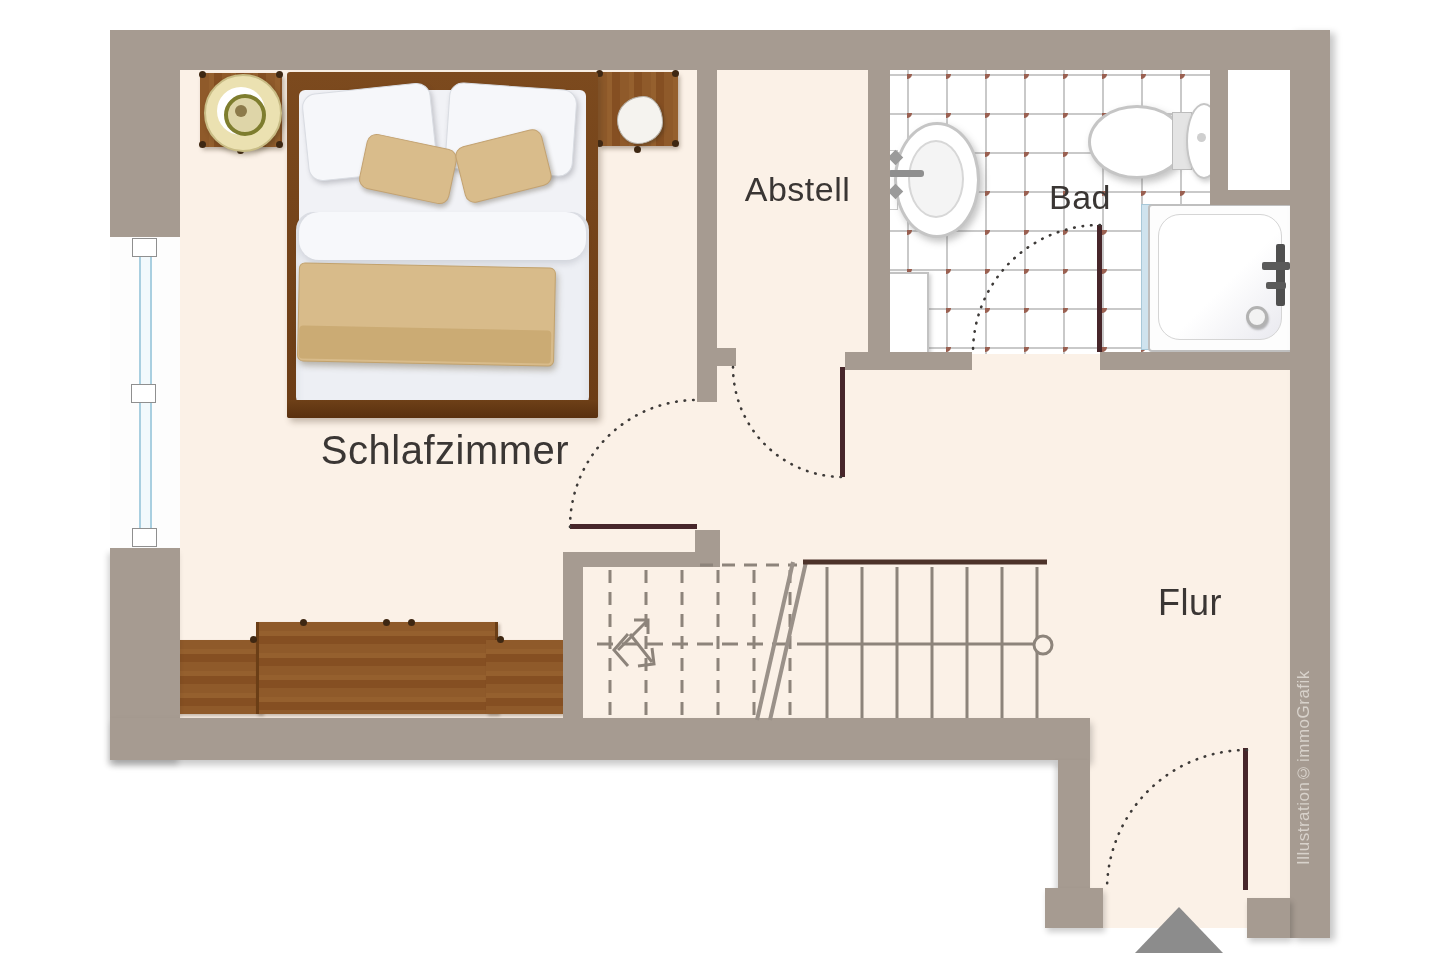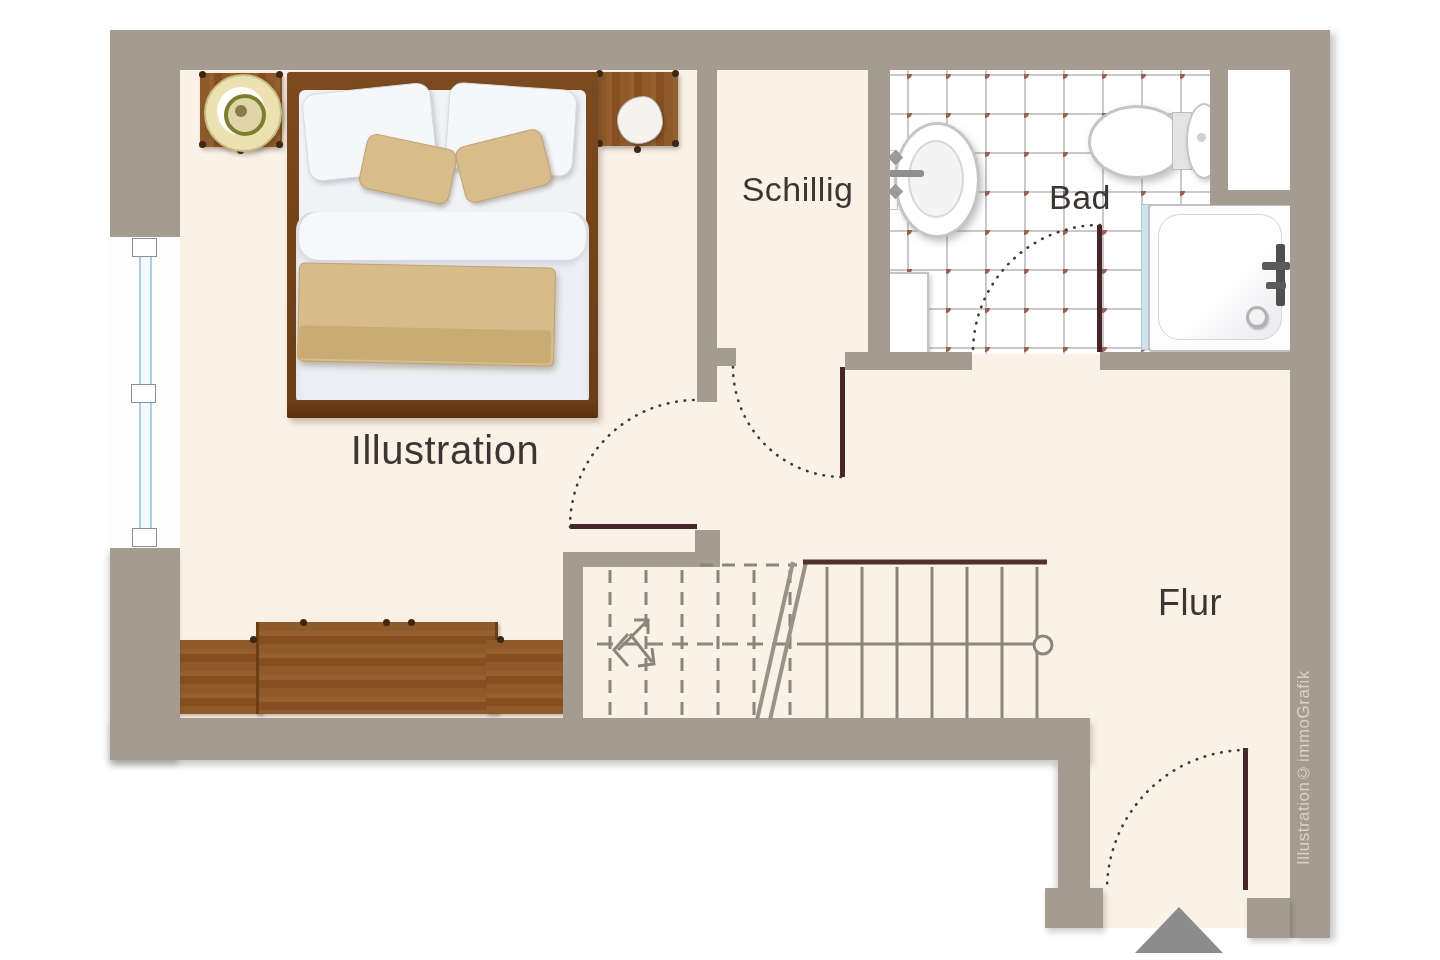--- a/index.html
+++ b/index.html
@@ -173,22 +173,22 @@
       </g>
     </g>
     <g stroke="#3d3a38" stroke-width="2.6" fill="none" stroke-linecap="round" stroke-dasharray="0.5 8">
       <path d="M 570 527 A 127 127 0 0 1 697 400"></path>
       <path d="M 733 367 A 110 110 0 0 0 843 477"></path>
       <path d="M 1100 225 A 127 127 0 0 0 973 352"></path>
       <path d="M 1247 750 A 140 140 0 0 0 1107 890"></path>
     </g>
   </svg>
 
-  <div class="label" style="left:300px;top:428px;width:290px;text-align:center;font-size:40px;">Illustration</div>
-  <div class="label" style="left:715px;top:170px;width:165px;text-align:center;">Schillig</div>
+  <div class="label" style="left:300px;top:428px;width:290px;text-align:center;font-size:40px;">Schlafzimmer</div>
+  <div class="label" style="left:715px;top:170px;width:165px;text-align:center;">Abstell</div>
   <div class="label" style="left:1035px;top:178px;width:90px;text-align:center;">Bad</div>
   <div class="label" style="left:1140px;top:582px;width:100px;text-align:center;font-size:36px;">Flur</div>
 
   <div id="watermark">Illustration©immoGrafik</div>
 
   <div class="abs" style="left:1135px;top:907px;width:0;height:0;border-left:44px solid transparent;border-right:44px solid transparent;border-bottom:46px solid var(--tri);"></div>
 
 </div>
 
 </body></html>

